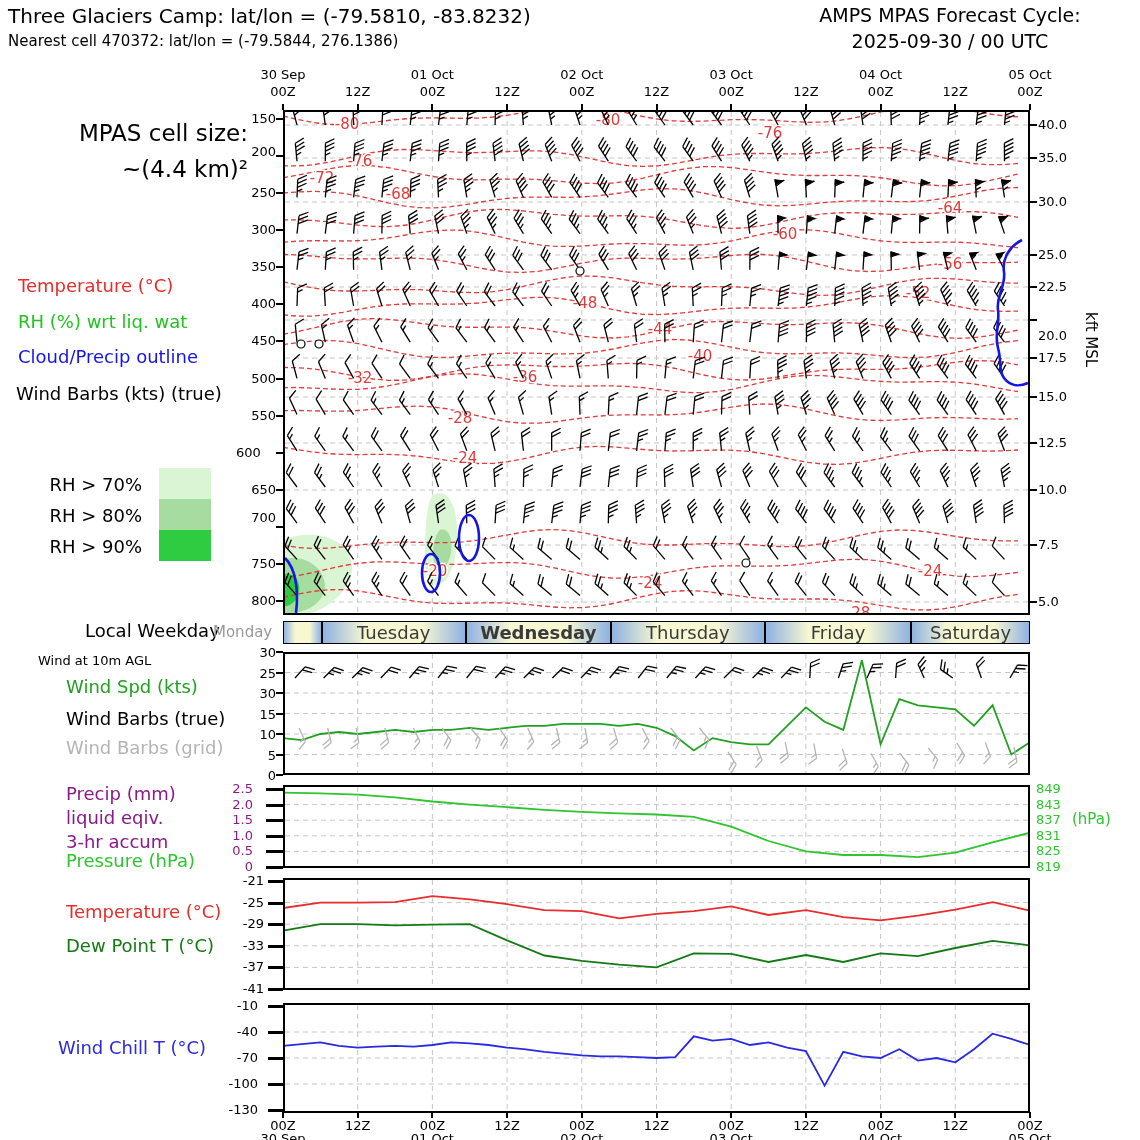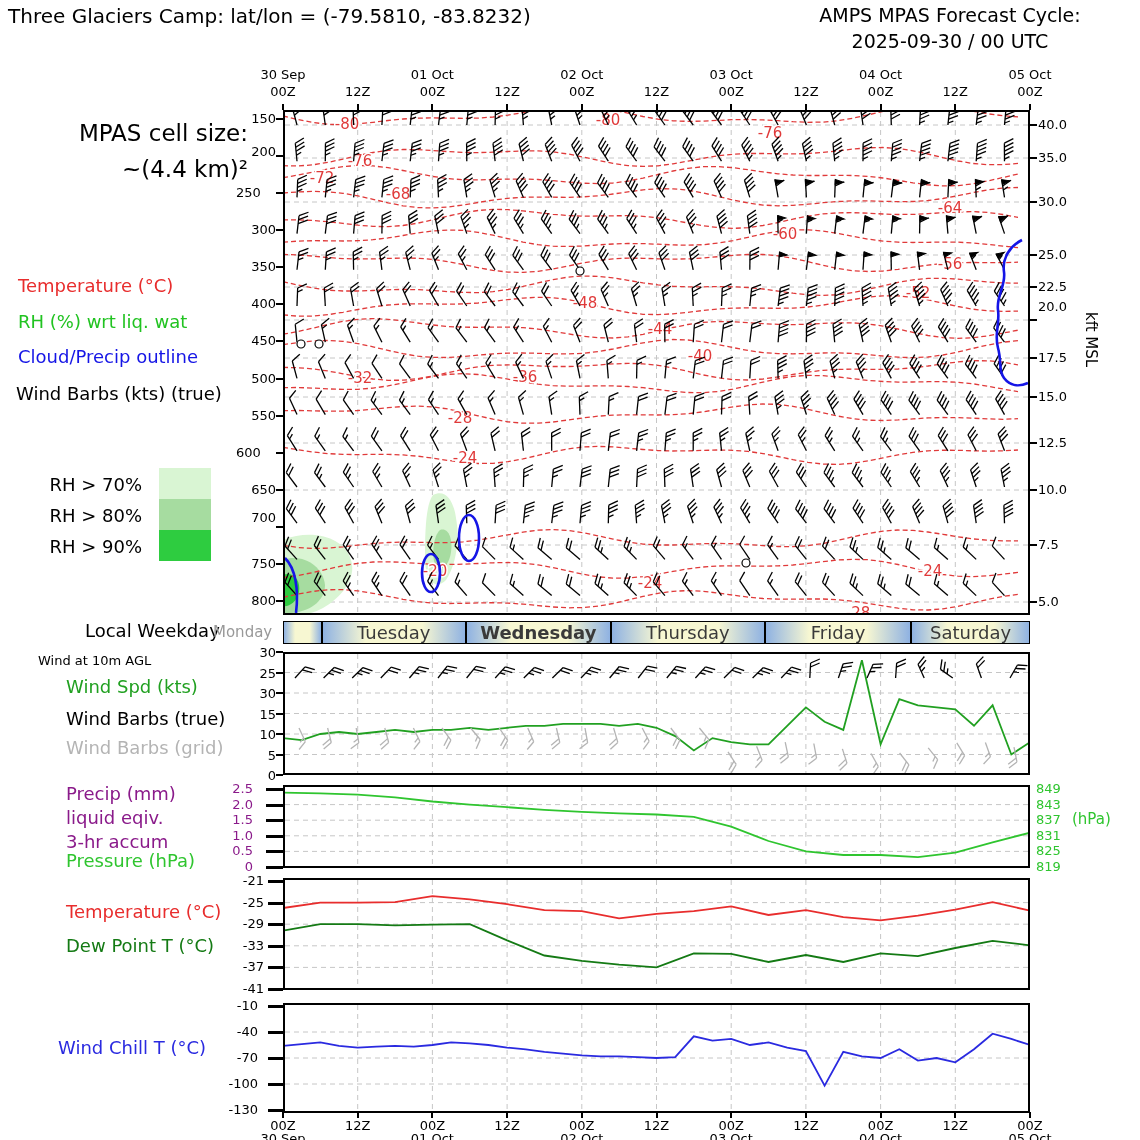--- a/index.html
+++ b/index.html
@@ -21,20 +21,21 @@
         font-size:18px;color:#3a3a3a;background:linear-gradient(90deg,#8fb2e2 0%,#f7f7d2 30%,#f7f7d2 70%,#8fb2e2 100%)}
   .wsep{border-left:2px solid #000}
   .vert{writing-mode:vertical-rl;font-size:15px}
 </style>
 </head>
 <body>
 
 <div class="page">
 
   <div class="abs hdr1" style="left:8px;top:4px">Three Glaciers Camp: lat/lon = (-79.5810, -83.8232)</div>
+  <div class="abs hdr2" style="left:8px;top:32px">Nearest cell 470372: lat/lon = (-79.5844, 276.1386)</div>
   <div class="abs cycle" style="left:790px;top:4px;width:320px">AMPS MPAS Forecast Cycle:</div>
   <div class="abs cycle" style="left:790px;top:30px;width:320px">2025-09-30 / 00 UTC</div>
 
   <div class="abs cellsize" style="left:10px;top:120px;width:238px">MPAS cell size:</div>
   <div class="abs cellsize" style="left:10px;top:156px;width:238px">~(4.4 km)²</div>
   <div class="abs leg" style="left:18px;top:275px;color:#e82d2d">Temperature (°C)</div>
   <div class="abs leg" style="left:18px;top:311px;color:#21c321">RH (%) wrt liq. wat</div>
   <div class="abs leg" style="left:18px;top:346px;color:#1515e6">Cloud/Precip outline</div>
   <div class="abs leg" style="left:16px;top:383px">Wind Barbs (kts) (true)</div>
 
@@ -2730,21 +2731,21 @@
     <div class="ticklabel" style="left:1005px;top:84px;width:50px;text-align:center">00Z</div>
     <div class="ticklabel" style="left:995px;top:67px;width:70px;text-align:center">05 Oct</div>
     <div class="tickmark" style="left:1029px;top:104px;width:2px;height:6px"></div>
     <div class="ticklabel" style="left:1005px;top:1118px;width:50px;text-align:center">00Z</div>
     <div class="ticklabel" style="left:995px;top:1131px;width:70px;text-align:center">05 Oct</div>
     <div class="tickmark" style="left:1029px;top:1112px;width:2px;height:6px"></div>
     <div class="ticklabel" style="left:236px;top:111px;width:40px;text-align:right">150</div>
     <div class="tickmark" style="left:276px;top:118px;width:7px;height:2px"></div>
     <div class="ticklabel" style="left:236px;top:144px;width:40px;text-align:right">200</div>
     <div class="tickmark" style="left:276px;top:155.075px;width:7px;height:2px"></div>
-    <div class="ticklabel" style="left:236px;top:185.15px;width:40px;text-align:left">250</div>
+    <div class="ticklabel" style="left:236px;top:185.15px;width:40px;text-align:right">250</div>
     <div class="tickmark" style="left:276px;top:192.15px;width:7px;height:2px"></div>
     <div class="ticklabel" style="left:236px;top:222.22500000000002px;width:40px;text-align:right">300</div>
     <div class="tickmark" style="left:276px;top:229.22500000000002px;width:7px;height:2px"></div>
     <div class="ticklabel" style="left:236px;top:259.3px;width:40px;text-align:right">350</div>
     <div class="tickmark" style="left:276px;top:266.3px;width:7px;height:2px"></div>
     <div class="ticklabel" style="left:236px;top:296.375px;width:40px;text-align:right">400</div>
     <div class="tickmark" style="left:276px;top:303.375px;width:7px;height:2px"></div>
     <div class="ticklabel" style="left:236px;top:333.45000000000005px;width:40px;text-align:right">450</div>
     <div class="tickmark" style="left:276px;top:340.45000000000005px;width:7px;height:2px"></div>
     <div class="ticklabel" style="left:236px;top:370.52500000000003px;width:40px;text-align:right">500</div>
@@ -2764,21 +2765,21 @@
     <div class="ticklabel" style="left:1038px;top:117px;width:44px">40.0</div>
     <div class="tickmark" style="left:1030px;top:124px;width:7px;height:2px"></div>
     <div class="ticklabel" style="left:1038px;top:150px;width:44px">35.0</div>
     <div class="tickmark" style="left:1030px;top:157px;width:7px;height:2px"></div>
     <div class="ticklabel" style="left:1038px;top:194px;width:44px">30.0</div>
     <div class="tickmark" style="left:1030px;top:201px;width:7px;height:2px"></div>
     <div class="ticklabel" style="left:1038px;top:247px;width:44px">25.0</div>
     <div class="tickmark" style="left:1030px;top:254px;width:7px;height:2px"></div>
     <div class="ticklabel" style="left:1038px;top:279px;width:44px">22.5</div>
     <div class="tickmark" style="left:1030px;top:286px;width:7px;height:2px"></div>
-    <div class="ticklabel" style="left:1038px;top:299px;width:44px">20.0</div>
+    <div class="ticklabel" style="left:1038px;top:328px;width:44px">20.0</div>
     <div class="tickmark" style="left:1030px;top:319px;width:7px;height:2px"></div>
     <div class="ticklabel" style="left:1038px;top:350px;width:44px">17.5</div>
     <div class="tickmark" style="left:1030px;top:357px;width:7px;height:2px"></div>
     <div class="ticklabel" style="left:1038px;top:389px;width:44px">15.0</div>
     <div class="tickmark" style="left:1030px;top:396px;width:7px;height:2px"></div>
     <div class="ticklabel" style="left:1038px;top:435px;width:44px">12.5</div>
     <div class="tickmark" style="left:1030px;top:442px;width:7px;height:2px"></div>
     <div class="ticklabel" style="left:1038px;top:482px;width:44px">10.0</div>
     <div class="tickmark" style="left:1030px;top:489px;width:7px;height:2px"></div>
     <div class="ticklabel" style="left:1038px;top:537px;width:44px">7.5</div>

